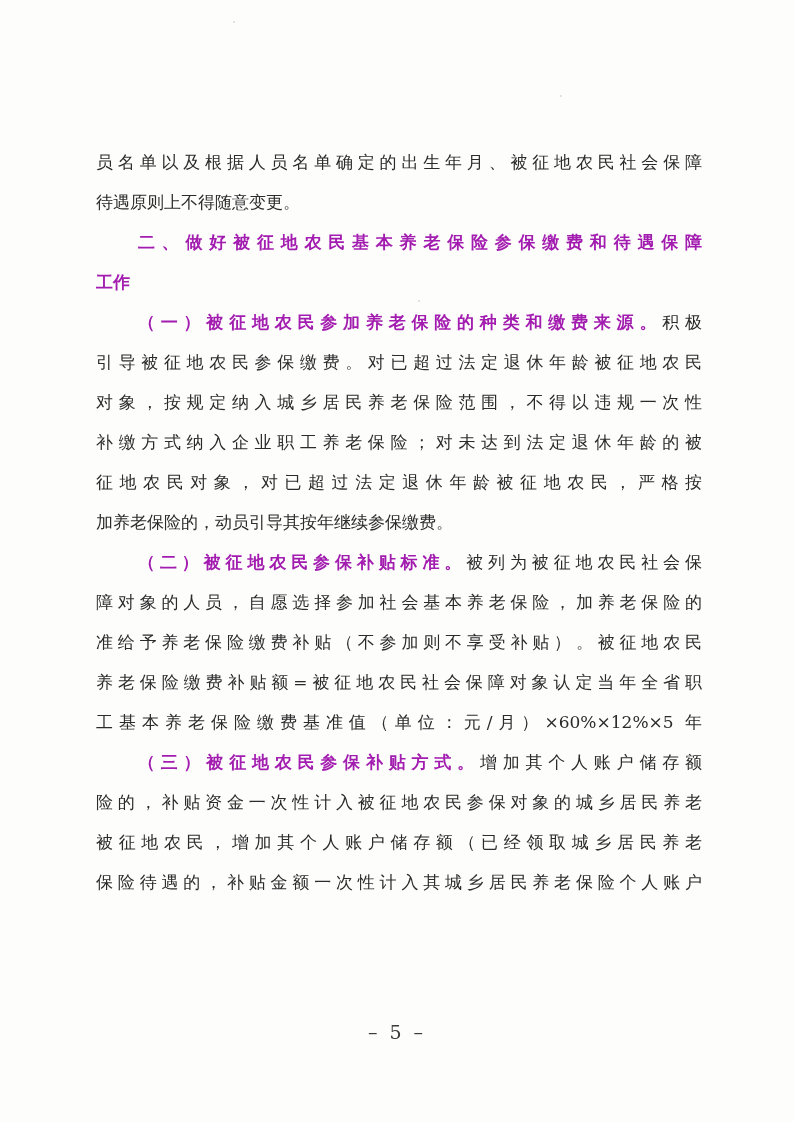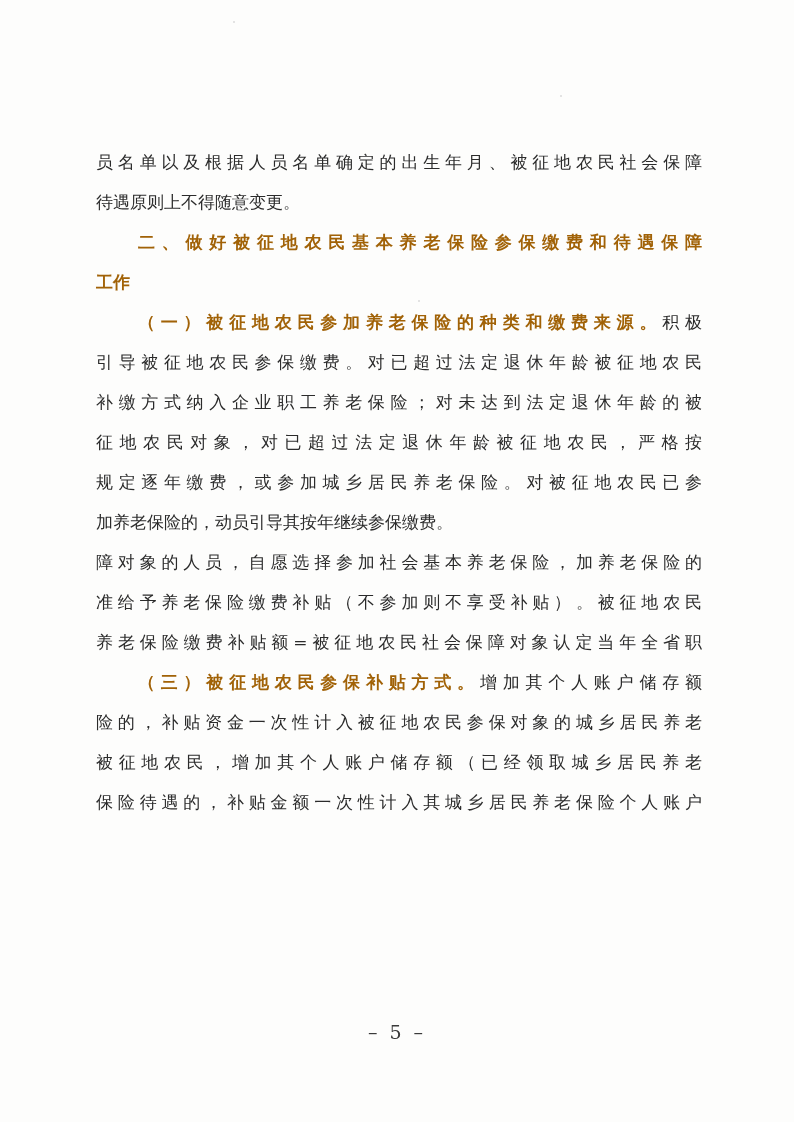--- a/index.html
+++ b/index.html
@@ -34,21 +34,21 @@
   }
   .line.left-last {
     text-align: left;
     text-align-last: left;
   }
   .line.indent {
     text-indent: 42px;
   }
   .seg.bold {
     font-weight: 700;
-    color: #a16207;
+    color: #a21caf;
   }
   .pagenum {
     position: absolute;
     top: 1012px;
     left: 0;
     width: 100%;
     text-align: center;
     font-size: 19px;
     line-height: 40px;
     letter-spacing: 3px;
@@ -72,27 +72,29 @@
   <span class="scan-noise" style="left:418px; top:300px;"></span>
 
   <div class="content">
     <div>
         <div class="line"><span class="seg">员名单以及根据人员名单确定的出生年月、被征地农民社会保障</span></div>
         <div class="line left-last"><span class="seg">待遇原则上不得随意变更。</span></div>
         <div class="line indent"><span class="seg bold">二、做好被征地农民基本养老保险参保缴费和待遇保障</span></div>
         <div class="line left-last"><span class="seg bold">工作</span></div>
         <div class="line indent"><span class="seg bold">（一）被征地农民参加养老保险的种类和缴费来源。</span><span class="seg">积极</span></div>
         <div class="line"><span class="seg">引导被征地农民参保缴费。对已超过法定退休年龄被征地农民</span></div>
+        <div class="line"><span class="seg">对象，按规定纳入城乡居民养老保险范围，不得以违规一次性</span></div>
         <div class="line"><span class="seg">补缴方式纳入企业职工养老保险；对未达到法定退休年龄的被</span></div>
         <div class="line"><span class="seg">征地农民对象，对已超过法定退休年龄被征地农民，严格按</span></div>
-        <div class="line"><span class="seg">规定逐年缴费，或参加城乡居民养老保险。对被征地农民已参</span></div>
         <div class="line left-last"><span class="seg">加养老保险的，动员引导其按年继续参保缴费。</span></div>
+        <div class="line indent"><span class="seg bold">（二）被征地农民参保补贴标准。</span><span class="seg">被列为被征地农民社会保</span></div>
         <div class="line"><span class="seg">障对象的人员，自愿选择参加社会基本养老保险，加养老保险的</span></div>
         <div class="line"><span class="seg">准给予养老保险缴费补贴（不参加则不享受补贴）。被征地农民</span></div>
         <div class="line"><span class="seg">养老保险缴费补贴额=被征地农民社会保障对象认定当年全省职</span></div>
+        <div class="line"><span class="seg">工基本养老保险缴费基准值（单位：元/月）×60%×12%×5 年</span></div>
         <div class="line indent"><span class="seg bold">（三）被征地农民参保补贴方式。</span><span class="seg">增加其个人账户储存额</span></div>
         <div class="line"><span class="seg">险的，补贴资金一次性计入被征地农民参保对象的城乡居民养老</span></div>
         <div class="line"><span class="seg">被征地农民，增加其个人账户储存额（已经领取城乡居民养老</span></div>
         <div class="line"><span class="seg">保险待遇的，补贴金额一次性计入其城乡居民养老保险个人账户</span></div>
       </div>
   </div>
 
   <div class="pagenum">– 5 –</div>
 </div>
 

